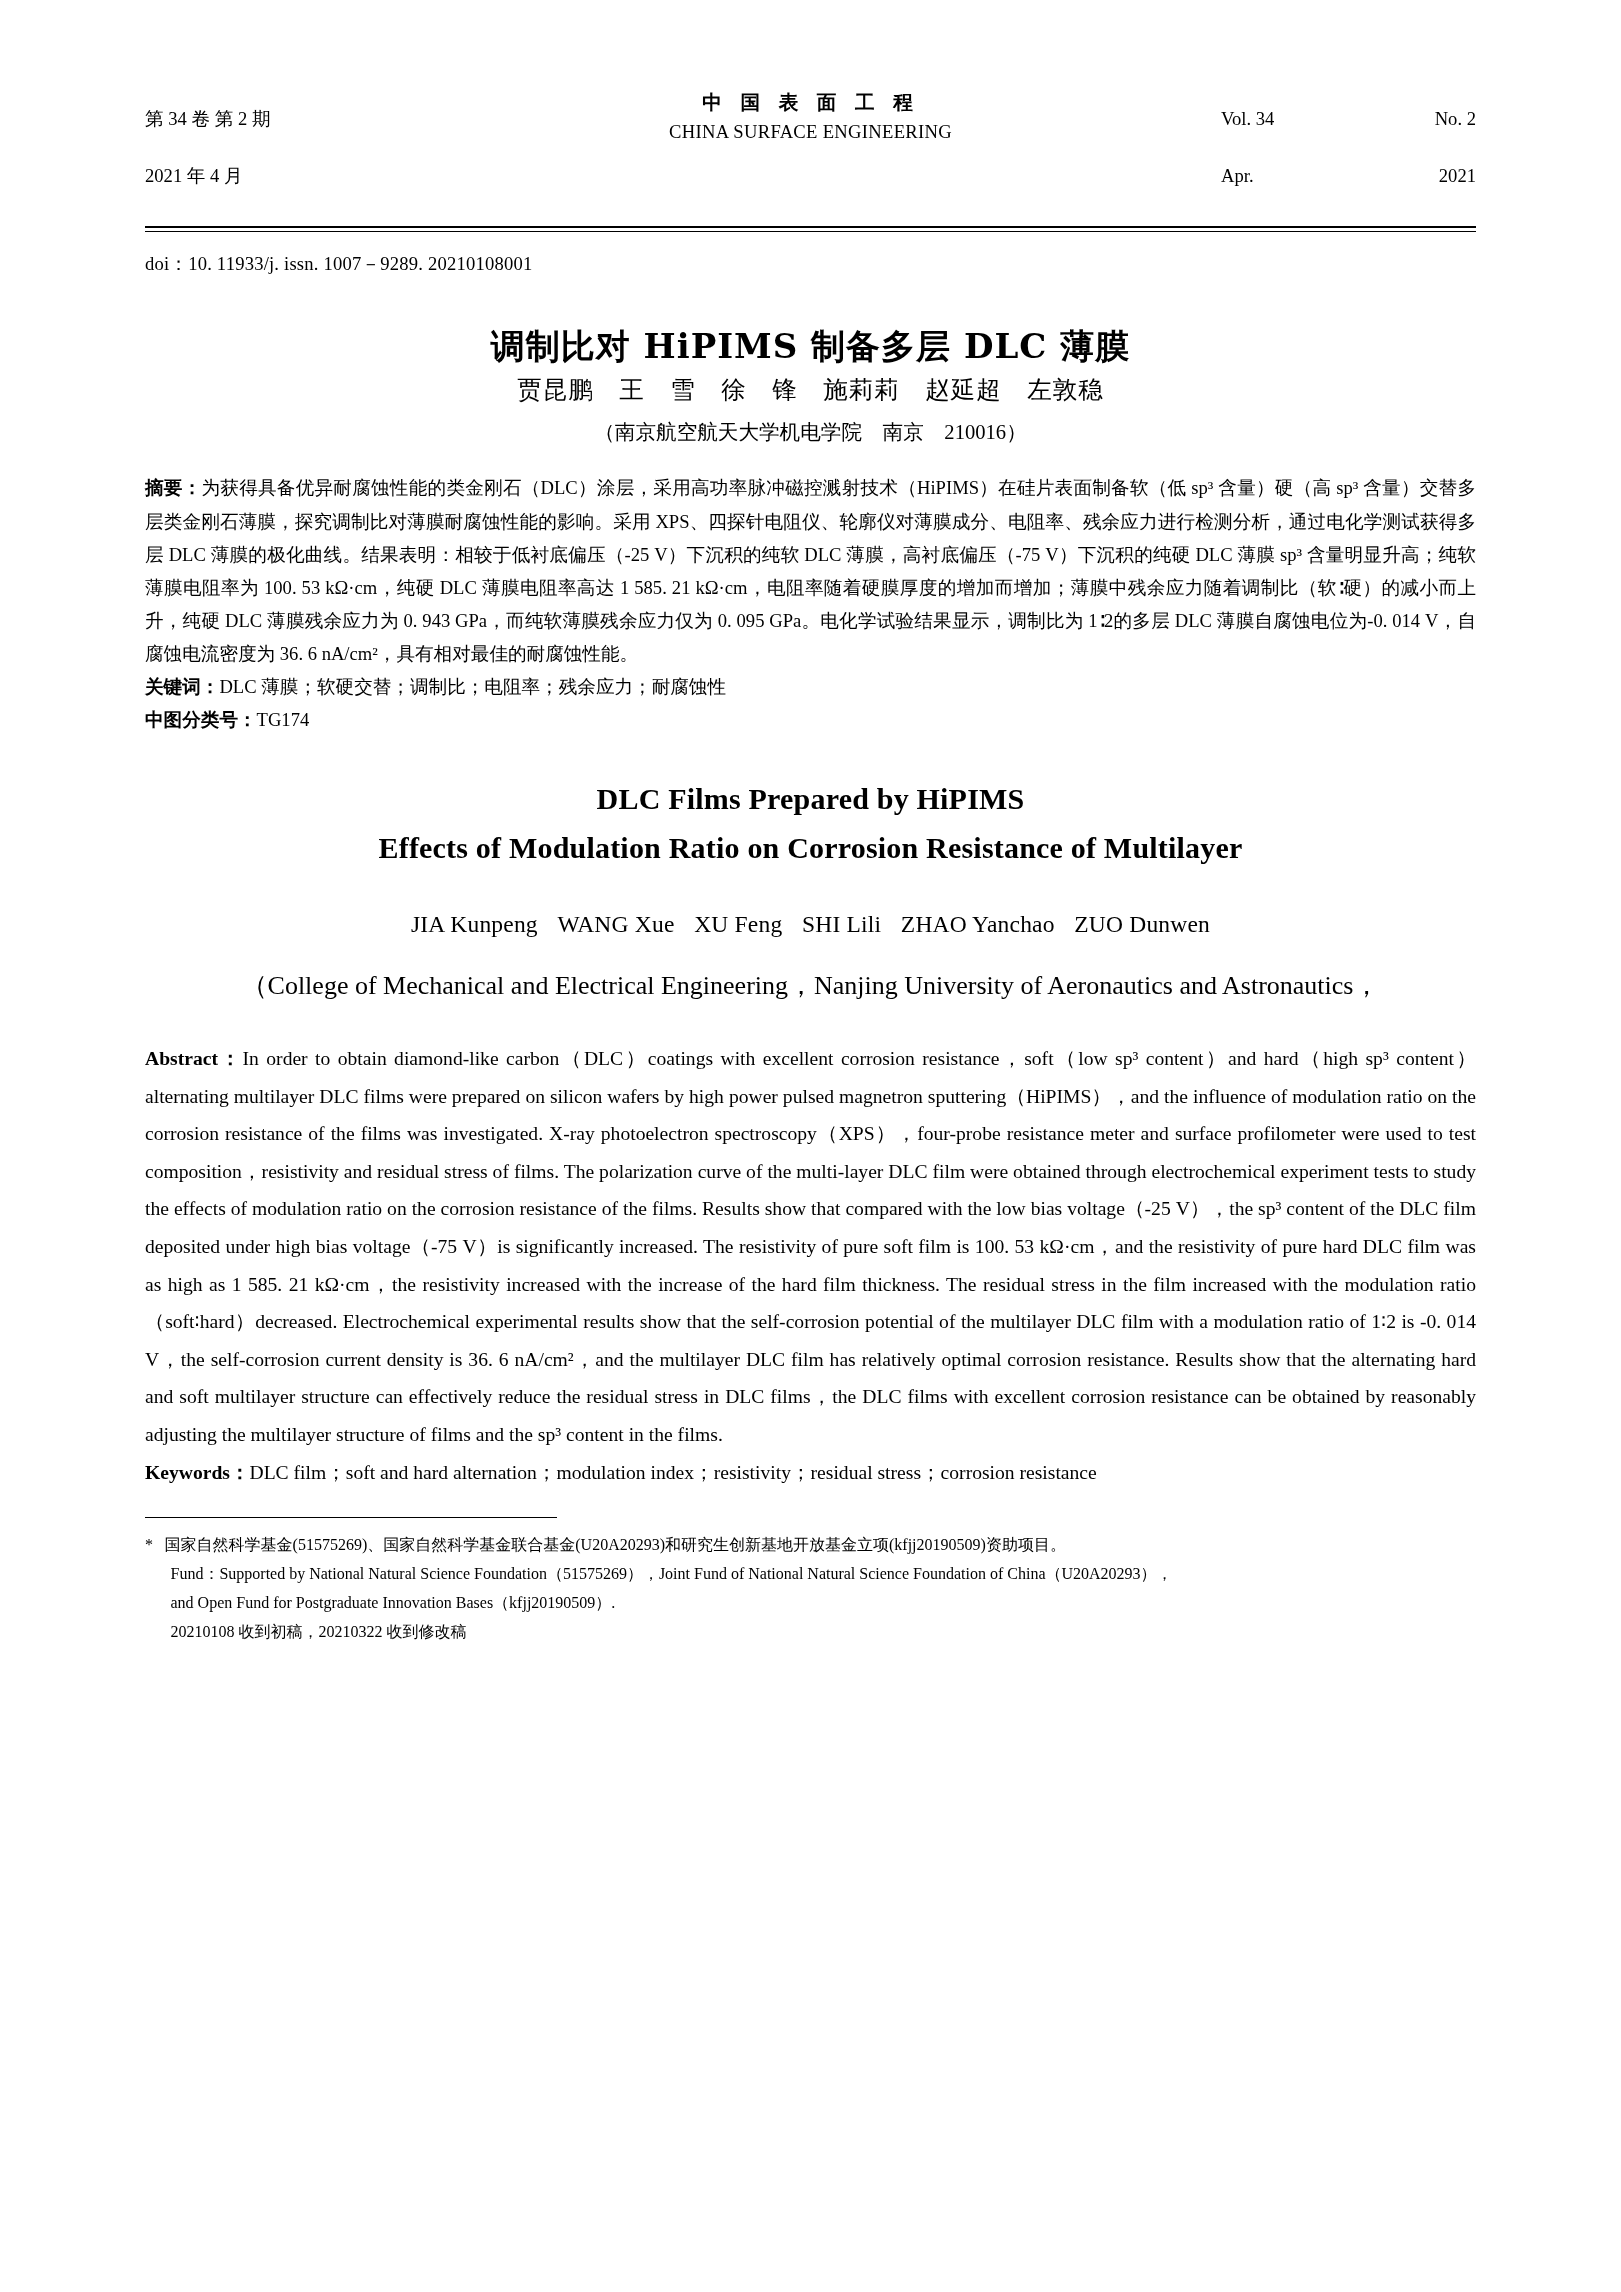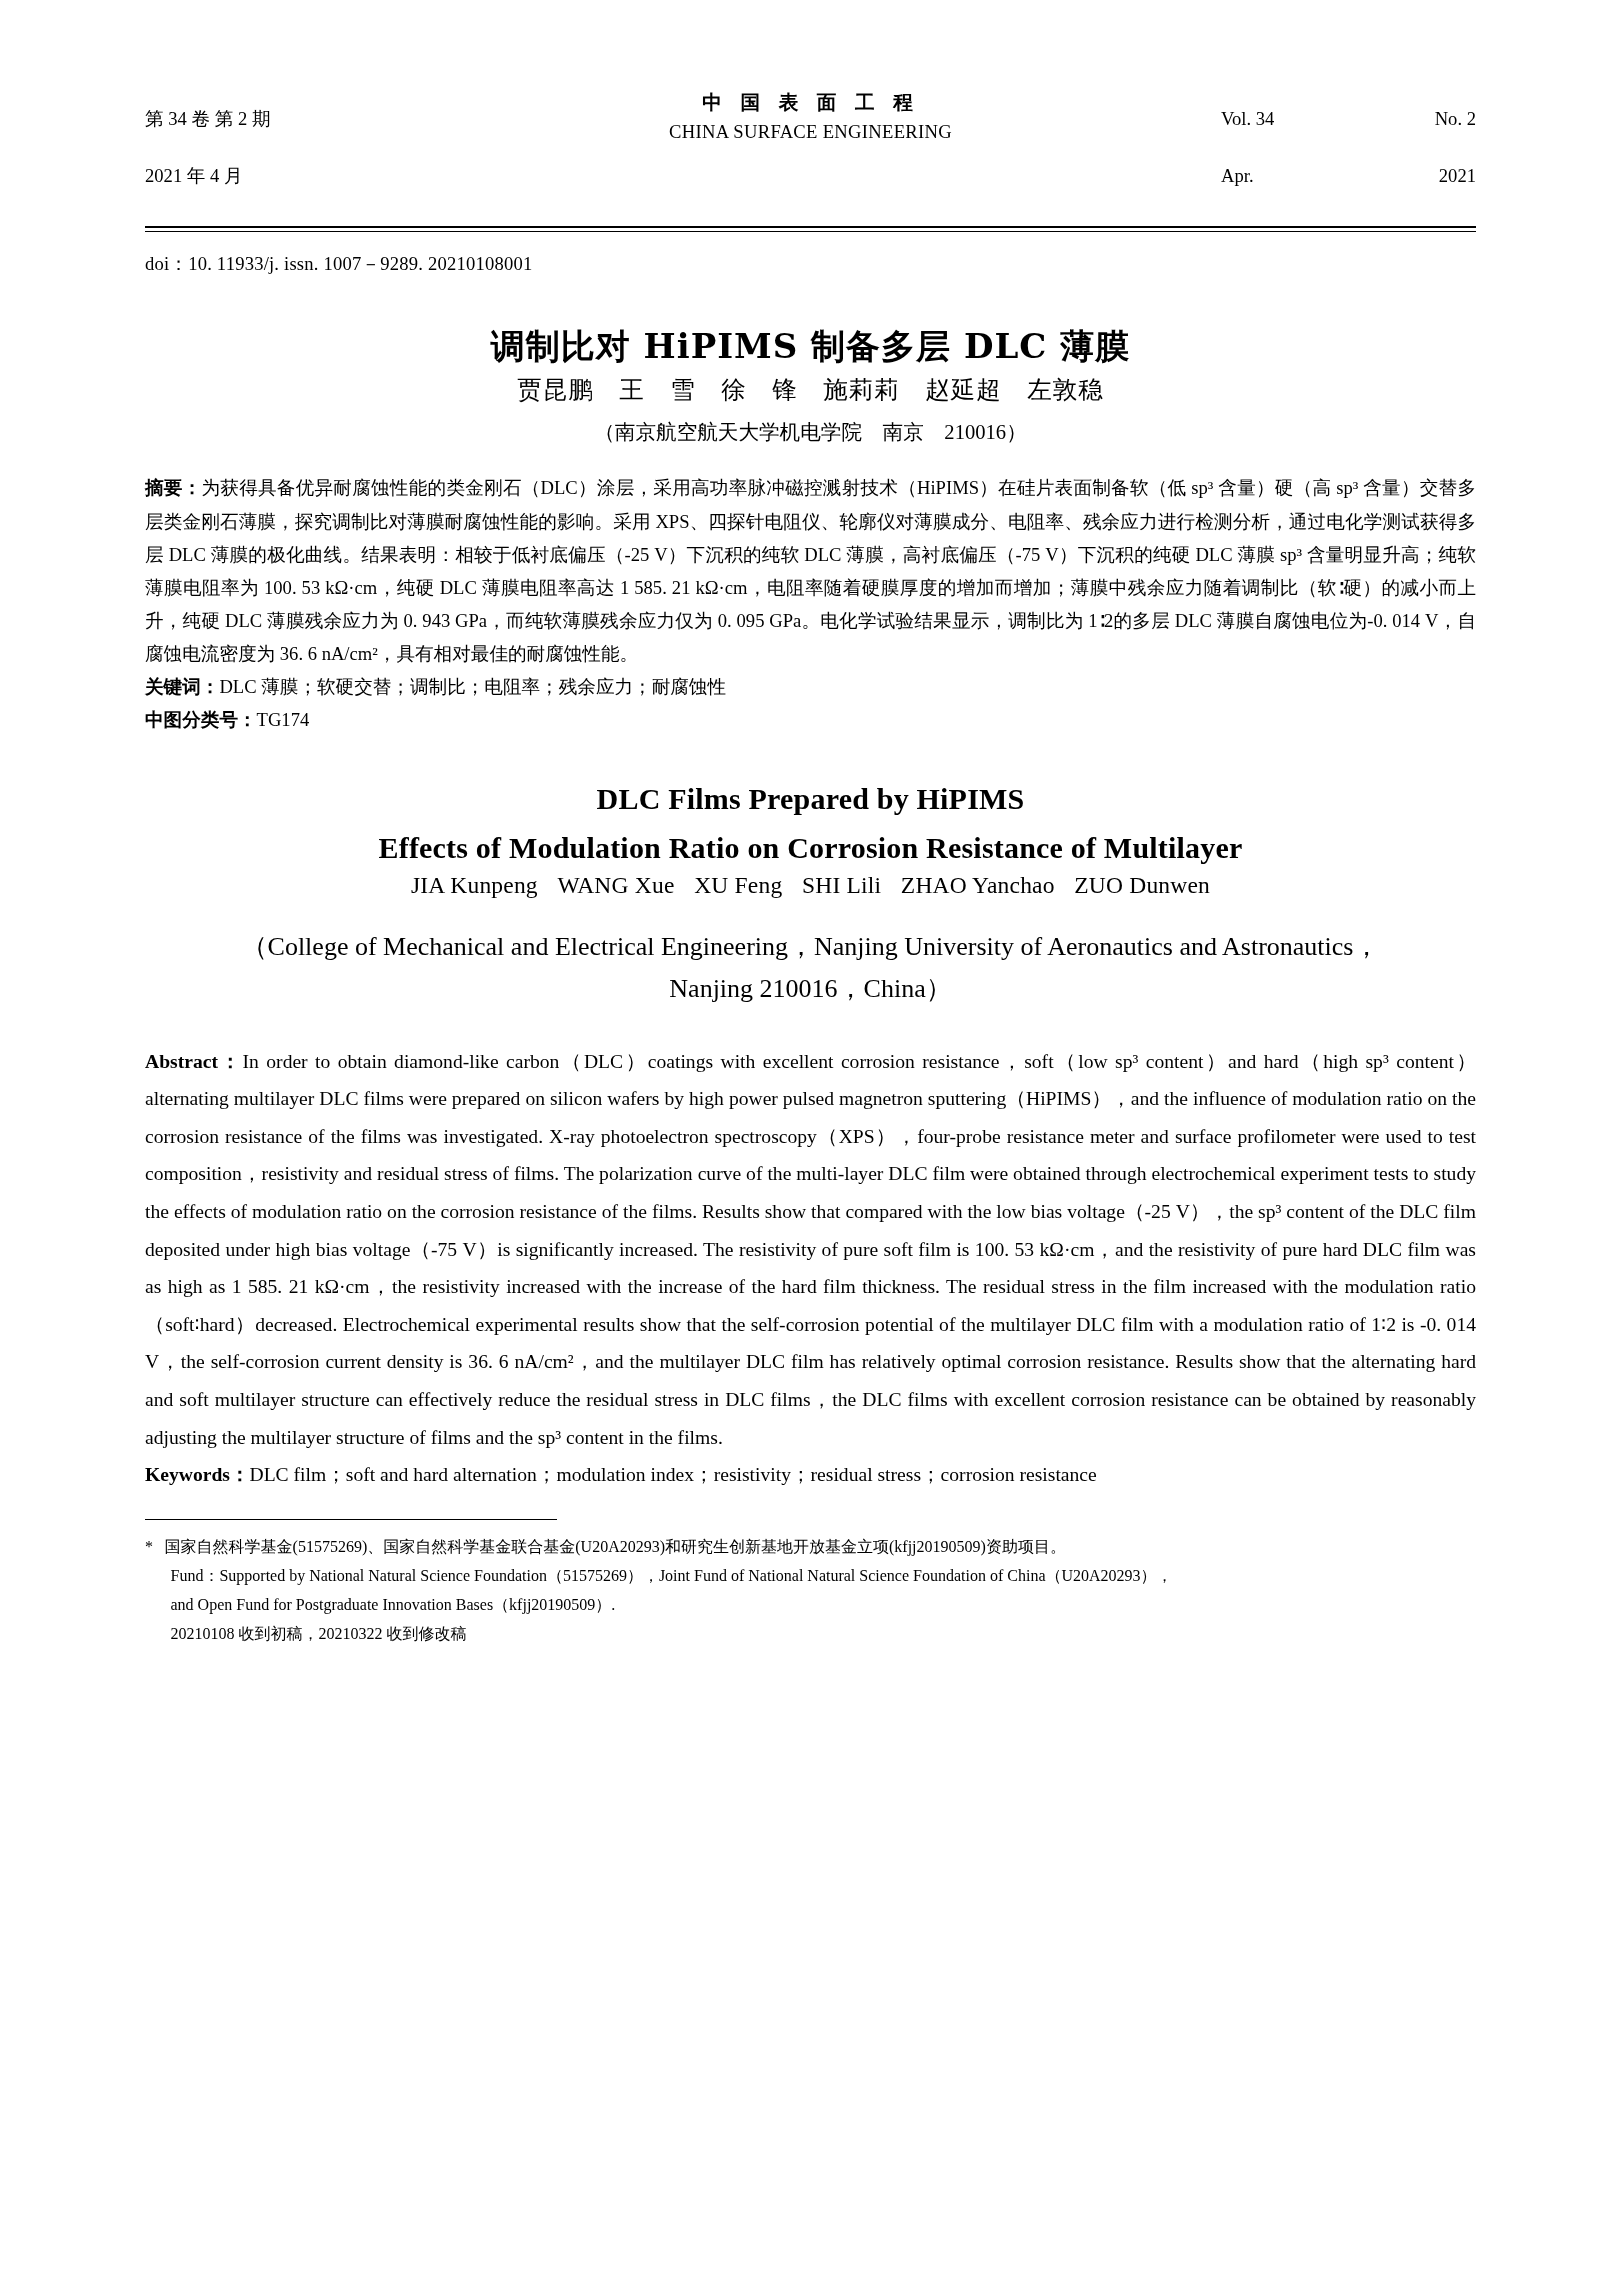--- a/index.html
+++ b/index.html
@@ -113,20 +113,21 @@
   
   .en-title {
     margin-top: 39px;
     text-align: center;
     font-weight: bold;
     font-size: 30px;
     line-height: 1.62;
     letter-spacing: 0.2px;
   }
   .en-authors {
+    margin-top: 39px;
     text-align: center;
     font-size: 23.5px;
     letter-spacing: 0.2px;
   }
   .en-authors span.gap { display: inline-block; width: 19.6px; }
   .en-affil {
     margin-top: 27px;
     text-align: center;
     font-size: 26px;
     line-height: 1.6;
@@ -213,21 +214,20 @@
   <div class="en-title">
     <div>DLC Films Prepared by HiPIMS</div>
     <div>Effects of Modulation Ratio on Corrosion Resistance of Multilayer</div>
   </div>
 
   <div class="en-authors">
     <span>JIA Kunpeng</span><span class="gap"></span><span>WANG Xue</span><span class="gap"></span><span>XU Feng</span><span class="gap"></span><span>SHI Lili</span><span class="gap"></span><span>ZHAO Yanchao</span><span class="gap"></span><span>ZUO Dunwen</span>
   </div>
   <div class="en-affil">
     <div>（College of Mechanical and Electrical Engineering，Nanjing University of Aeronautics and Astronautics，</div>
-    <div>Nanjing 210016，China）</div>
   </div>
 
   <div class="en-abs">
     <b>Abstract：</b><span>In order to obtain diamond-like carbon（DLC）coatings with excellent corrosion resistance，soft（low sp³ content）and hard（high sp³ content）alternating multilayer DLC films were prepared on silicon wafers by high power pulsed magnetron sputtering（HiPIMS），and the influence of modulation ratio on the corrosion resistance of the films was investigated. X-ray photoelectron spectroscopy（XPS），four-probe resistance meter and surface profilometer were used to test composition，resistivity and residual stress of films. The polarization curve of the multi-layer DLC film were obtained through electrochemical experiment tests to study the effects of modulation ratio on the corrosion resistance of the films. Results show that compared with the low bias voltage（-25 V），the sp³ content of the DLC film deposited under high bias voltage（-75 V）is significantly increased. The resistivity of pure soft film is 100. 53 kΩ·cm，and the resistivity of pure hard DLC film was as high as 1 585. 21 kΩ·cm，the resistivity increased with the increase of the hard film thickness. The residual stress in the film increased with the modulation ratio（soft∶hard）decreased. Electrochemical experimental results show that the self-corrosion potential of the multilayer DLC film with a modulation ratio of 1∶2 is -0. 014 V，the self-corrosion current density is 36. 6 nA/cm²，and the multilayer DLC film has relatively optimal corrosion resistance. Results show that the alternating hard and soft multilayer structure can effectively reduce the residual stress in DLC films，the DLC films with excellent corrosion resistance can be obtained by reasonably adjusting the multilayer structure of films and the sp³ content in the films.</span>
   </div>
   <div class="en-kw">
     <b>Keywords：</b><span>DLC film；soft and hard alternation；modulation index；resistivity；residual stress；corrosion resistance</span>
   </div>
 
   <div class="foot-rule"></div>

